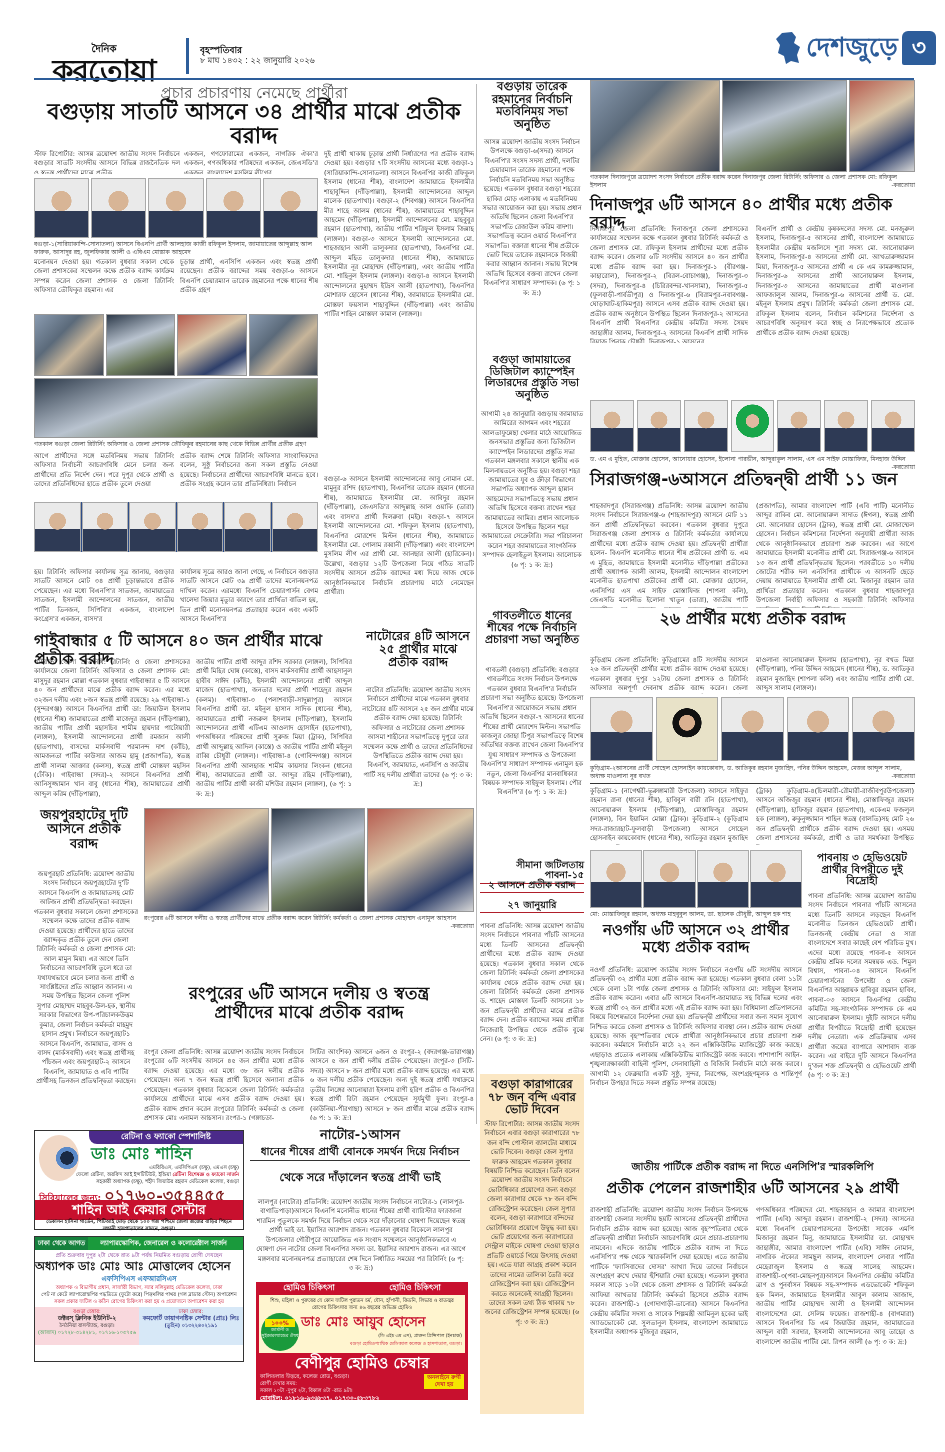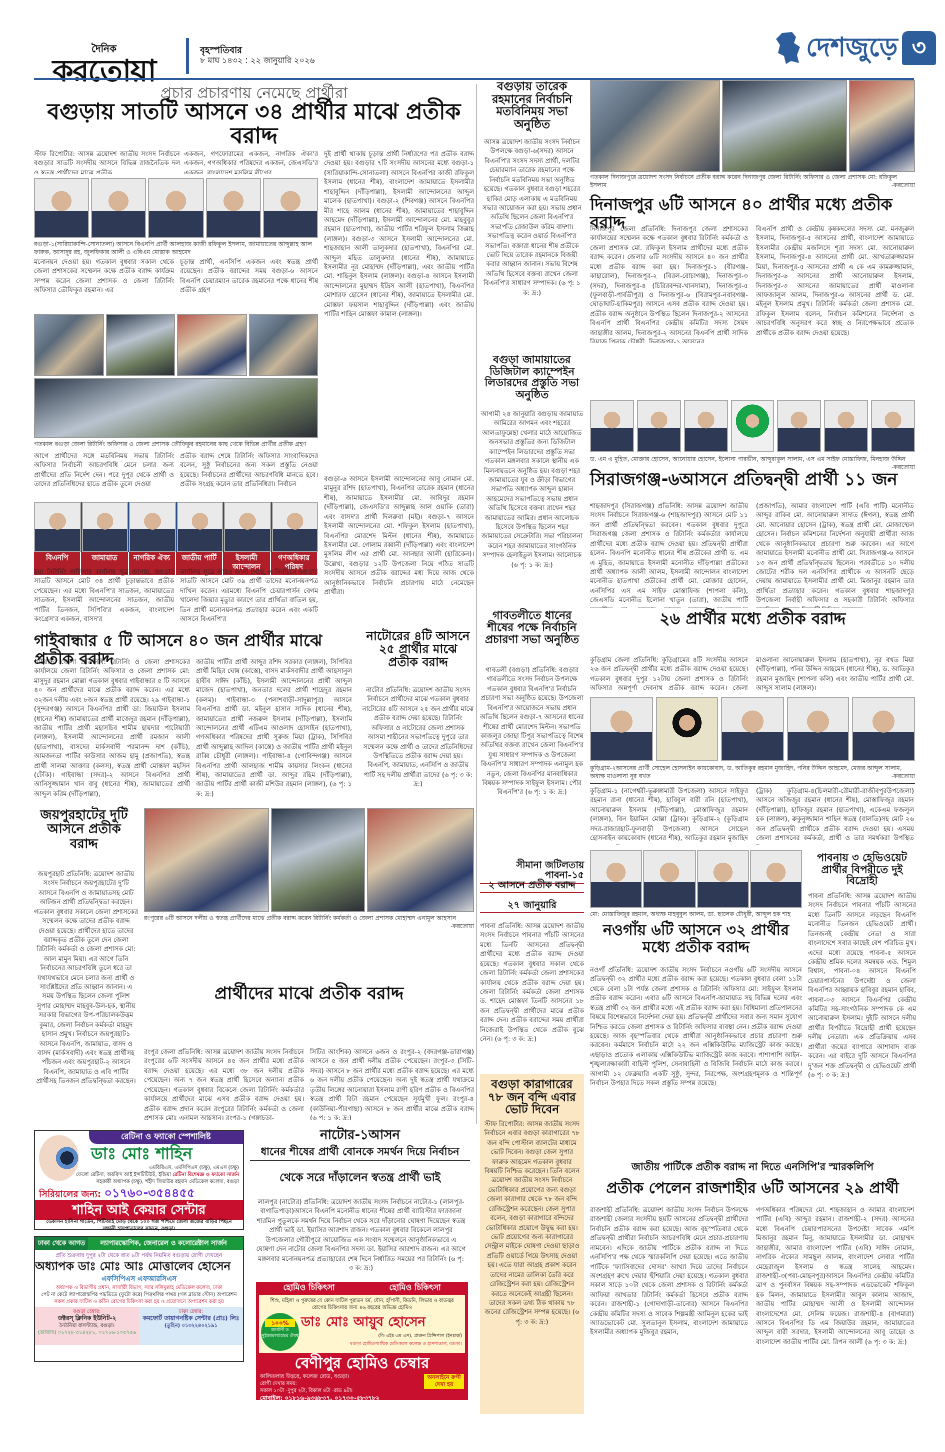--- a/index.html
+++ b/index.html
@@ -85,28 +85,20 @@
 
 <div class="abs" style="left:34px;top:502px;width:284px;height:62px;">
   <div style="display:flex;gap:1px;height:50px;background:#2d4d8a;">
     <div class="portrait" style="flex:1;"></div>
     <div class="portrait" style="flex:1;"></div>
     <div class="portrait" style="flex:1;"></div>
     <div class="portrait" style="flex:1;"></div>
     <div class="portrait" style="flex:1;"></div>
     <div class="portrait" style="flex:1;"></div>
   </div>
-  <div class="label-strip">
-    <span>বিএনপি</span>
-    <span>জামায়াত</span>
-    <span>নাগরিক ঐক্য</span>
-    <span>জাতীয় পার্টি</span>
-    <span>ইসলামী আন্দোলন</span>
-    <span>গণঅধিকার পরিষদ</span>
-  </div>
 </div>
 
 <div class="abs body" style="left:34px;top:568px;width:140px;height:60px;">হয়। রিটার্নিং অফিসার কার্যালয় সূত্র জানায়, বগুড়ার সাতটি আসনে মোট ৩৪ প্রার্থী চূড়ান্তভাবে প্রতীক পেয়েছেন। এর মধ্যে বিএনপি'র সাতজন, জামায়াতের সাতজন, ইসলামী আন্দোলনের সাতজন, জাতীয় পার্টির তিনজন, সিপিবি'র একজন, বাংলাদেশ কংগ্রেস'র একজন, বাসদ'র</div>
 <div class="abs body" style="left:180px;top:568px;width:138px;height:60px;">কার্যালয় সূত্রে আরও জানা গেছে, এ নির্বাচনে বগুড়ার সাতটি আসনে মোট ৩৯ প্রার্থী তাদের মনোনয়নপত্র দাখিল করেন। এরমধ্যে বিএনপি চেয়ারপার্সন বেগম খালেদা জিয়ার মৃত্যুর কারণে তার প্রার্থিতা বাতিল হয়, তিন প্রার্থী মনোনয়নপত্র প্রত্যাহার করেন এবং একটি আসনে বিএনপি'র</div>
 <div class="abs body" style="left:324px;top:475px;width:150px;height:150px;">বগুড়া-৬ আসনে ইসলামী আন্দোলনের আবু নোমান মো. মামুনুর রশিদ (হাতপাখা), বিএনপির তারেক রহমান (ধানের শীষ), জামায়াতে ইসলামীর মো. আবিদুর রহমান (দাঁড়িপাল্লা), জেএসডি'র আব্দুল্লাহ আল ওয়াকি (তারা) এবং বাসদ'র প্রার্থী দিলরুবা (মই)। বগুড়া-৭ আসনে ইসলামী আন্দোলনের মো. শফিকুল ইসলাম (হাতপাখা), বিএনপির মোরশেদ মিল্টন (ধানের শীষ), জামায়াতে ইসলামীর মো. গোলাম রব্বানী (দাঁড়িপাল্লা) এবং বাংলাদেশ মুসলিম লীগ এর প্রার্থী মো. আনছার আলী (হারিকেন)। উল্লেখ্য, বগুড়ার ১২টি উপজেলা নিয়ে গঠিত সাতটি সংসদীয় আসনে প্রতীক বরাদ্দের মধ্য দিয়ে আজ থেকে আনুষ্ঠানিকভাবে নির্বাচনি প্রচারণায় মাঠে নেমেছেন প্রার্থীরা।</div>
 
 <div class="vline" style="left:476px;top:84px;height:1040px;"></div>
 
 <div class="abs hl" style="left:34px;top:632px;width:330px;font-size:16px;">গাইবান্ধার ৫ টি আসনে ৪০ জন প্রার্থীর মাঝে প্রতীক বরাদ্দ</div>
 <div class="abs body" style="left:34px;top:658px;width:156px;height:140px;">গাইবান্ধা জেলা প্রতিনিধি: রিটার্নিং ও জেলা প্রশাসকের কার্যালয়ে জেলা রিটার্নিং অফিসার ও জেলা প্রশাসক মো: মাসুদুর রহমান মোল্লা গতকাল বুধবার গাইবান্ধার ৫ টি আসনে ৪০ জন প্রার্থীদের মাঝে প্রতীক বরাদ্দ করেন। এর মধ্যে ৩২জন দলীয় এবং ৮জন স্বতন্ত্র প্রার্থী রয়েছে। ২৯ গাইবান্ধা-১ (সুন্দরগঞ্জ) আসনে বিএনপির প্রার্থী ডা: জিয়াউল ইসলাম (ধানের শীষ) জামায়াতের প্রার্থী মাজেদুর রহমান (দাঁড়িপাল্লা), জাতীয় পার্টির প্রার্থী মহাসচিব শামীম হায়দার পাটোয়ারী (লাঙ্গল), ইসলামী আন্দোলনের প্রার্থী রমজান আলী (হাতপাখা), বাসদের মার্কসবাদী পরমানন্দ দাশ (কাঁচি), আমজনতা পার্টির কাউসার আজম হামু (প্রজাপতি), স্বতন্ত্র প্রার্থী সালমা আক্তার (কলস), স্বতন্ত্র প্রার্থী মোস্তফা মহসিন (ঢেঁকি)। গাইবান্ধা (সদর)-২ আসনে বিএনপির প্রার্থী আনিসুজ্জামান খান বাবু (ধানের শীষ), জামায়াতের প্রার্থী আব্দুল করিম (দাঁড়িপাল্লা),</div>
@@ -121,38 +113,39 @@
 <div class="abs" style="left:144px;top:808px;width:330px;height:104px;display:flex;gap:2px;">
   <div class="photo warm" style="flex:1;"></div>
   <div class="photo alt" style="flex:0.75;"></div>
   <div class="photo warm" style="flex:0.85;"></div>
 </div>
 <div class="abs caption" style="left:144px;top:914px;width:330px;height:16px;overflow:hidden;">
   <span>রংপুরের ৬টি আসনে দলীয় ও স্বতন্ত্র প্রার্থীদের মাঝে প্রতীক বরাদ্দ করেন রিটার্নিং কর্মকর্তা ও জেলা প্রশাসক মোহাম্মদ এনামুল আহসান</span>
   <span class="credit">-করতোয়া</span>
 </div>
 <div class="abs hl center" style="left:144px;top:984px;width:330px;font-size:17px;">
+  <div>রংপুরের ৬টি আসনে দলীয় ও স্বতন্ত্র</div>
   <div>প্রার্থীদের মাঝে প্রতীক বরাদ্দ</div>
 </div>
 <div class="abs body" style="left:144px;top:1048px;width:160px;height:72px;">রংপুর জেলা প্রতিনিধি: আসন্ন ত্রয়োদশ জাতীয় সংসদ নির্বাচনে রংপুরের ৬টি সংসদীয় আসনে ৪৫ জন প্রার্থীর মধ্যে প্রতীক বরাদ্দ দেওয়া হয়েছে। এর মধ্যে ৩৮ জন দলীয় প্রতীক পেয়েছেন। অন্য ৭ জন স্বতন্ত্র প্রার্থী হিসেবে অন্যান্য প্রতীক পেয়েছেন। গতকাল বুধবার বিকেলে জেলা রিটার্নিং কর্মকর্তার কার্যালয়ে প্রার্থীদের মাঝে এসব প্রতীক বরাদ্দ দেওয়া হয়। প্রতীক বরাদ্দ প্রদান করেন রংপুরের রিটার্নিং কর্মকর্তা ও জেলা প্রশাসক মোঃ এনামুল আহসান। রংপুর-১ (গঙ্গাচড়া-</div>
 <div class="abs body" style="left:310px;top:1048px;width:164px;height:72px;">সিটির আংশিক) আসনে ৬জন ও রংপুর-২ (বদরগঞ্জ-তারাগঞ্জ) আসনে ৫ জন প্রার্থী দলীয় প্রতীক পেয়েছেন। রংপুর-৩ (সিটি-সদর) আসনে ৮ জন প্রার্থীর মধ্যে প্রতীক বরাদ্দ হয়েছে। এর মধ্যে ৬ জন দলীয় প্রতীক পেয়েছেন। অন্য দুই স্বতন্ত্র প্রার্থী যথাক্রমে তৃতীয় লিঙ্গের আনোয়ারা ইসলাম রাণী হরিণ প্রতীক ও বিএনপির স্বতন্ত্র প্রার্থী রিটা রহমান পেয়েছেন সূর্যমুখী ফুল। রংপুর-৪ (কাউনিয়া-পীরগাছা) আসনে ৮ জন প্রার্থীর মাঝে প্রতীক বরাদ্দ (৬ পৃ: ১ ক: দ্র:)</div>
 
 <div class="abs boxed" style="left:34px;top:1130px;width:210px;height:100px;background:#fff;">
   <div class="abs" style="left:4px;top:4px;width:40px;height:46px;border-radius:50%;background:radial-gradient(circle at 70% 50%, #1a2a44 0 18%, #5b8ac9 19% 30%, #f1d8c6 31% 100%);"></div>
   <div class="abs" style="left:54px;top:0;right:0;background:#4b2a8a;color:#fff;font-size:8px;font-weight:bold;text-align:center;padding:1px 0;border-radius:0 0 0 8px;">রেটিনা ও ফ্যাকো স্পেশালিষ্ট</div>
   <div class="abs" style="left:56px;top:12px;font-size:16px;font-weight:bold;color:#0e8a3c;">ডাঃ মোঃ শাহিন</div>
   <div class="abs" style="right:4px;top:33px;font-size:5px;">এমবিবিএস, এমসিপিএস (চক্ষু), এমএস (চক্ষু)</div>
   <div class="abs" style="left:4px;top:40px;right:4px;font-size:5px;text-align:right;">
     <span>ফেলো রেটিনা, অরবিন্দ আই ইন্সটিটিউট, ইন্ডিয়া</span>
     <span style="color:#c8102e;font-weight:bold;">রেটিনা বিশেষজ্ঞ ও ফ্যাকো সার্জন</span>
   </div>
   <div class="abs" style="right:4px;top:47px;font-size:5px;">সহকারী অধ্যাপক (চক্ষু), শহীদ জিয়াউর রহমান মেডিকেল কলেজ, বগুড়া</div>
   <div class="abs" style="left:4px;top:54px;font-size:9px;font-weight:bold;">
     <span style="color:#c8102e;">সিরিয়ালের জন্য:</span>
-    <span style="color:#6d28d9;font-size:12px;">০১৭৬০-৩৫৪৪৫৫</span>
+    <span style="color:#7f1d1d;font-size:16px;">০১৭৬০-৩৫৪৪৫৫</span>
   </div>
   <div class="abs" style="left:0;right:0;top:69px;background:#c8102e;color:#fff;font-size:13px;font-weight:bold;text-align:center;padding:1px 0;">শাহিন আই কেয়ার সেন্টার</div>
   <div class="abs" style="left:4px;right:4px;top:87px;font-size:5px;font-weight:bold;text-align:center;">ডেকাসন হাসিনা গার্ডেন, পিটিআই মোড় থেকে ১০০ গজ পশ্চিমে জেলা জজের বাড়ির পিছনে সন্ধানী হাসপাতালের সামনে, বগুড়া।</div>
 </div>
 
 <div class="abs boxed" style="left:34px;top:1236px;width:210px;height:126px;background:#fff;">
   <div style="display:flex;height:13px;">
     <div style="background:#15803d;color:#fff;font-size:6.5px;font-weight:bold;padding:2px 3px;">ঢাকা থেকে আগত</div>
     <div style="background:#1a9a3c;color:#fff;font-size:6.5px;font-weight:bold;padding:2px 12px;flex:1;">ল্যাপারস্কোপিক, জেনারেল ও কলোরেক্টাল সার্জন</div>
   </div>

